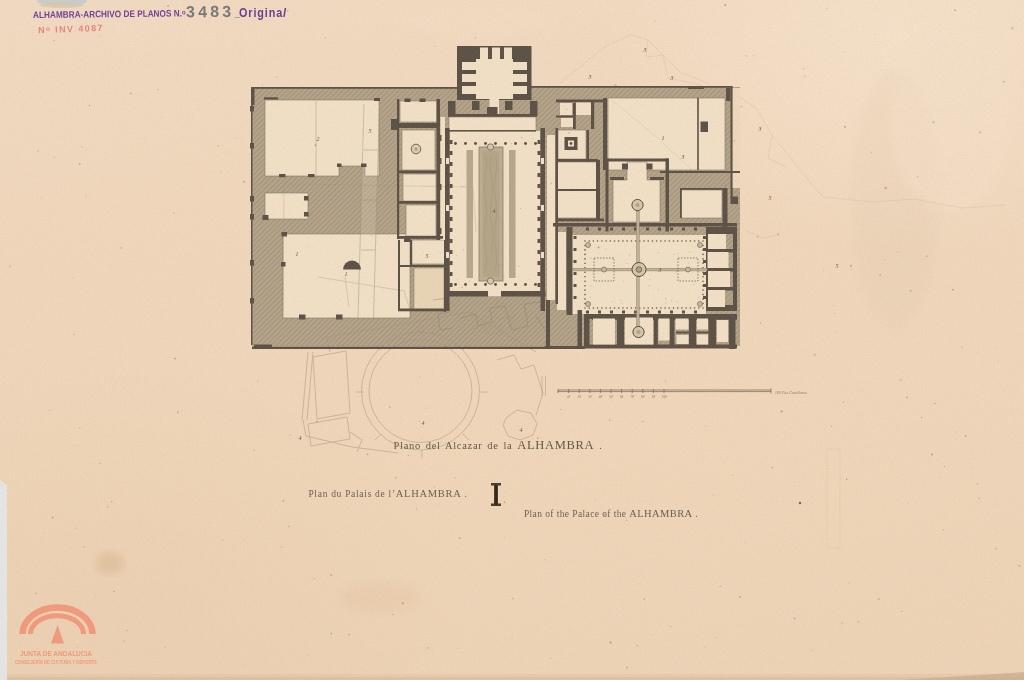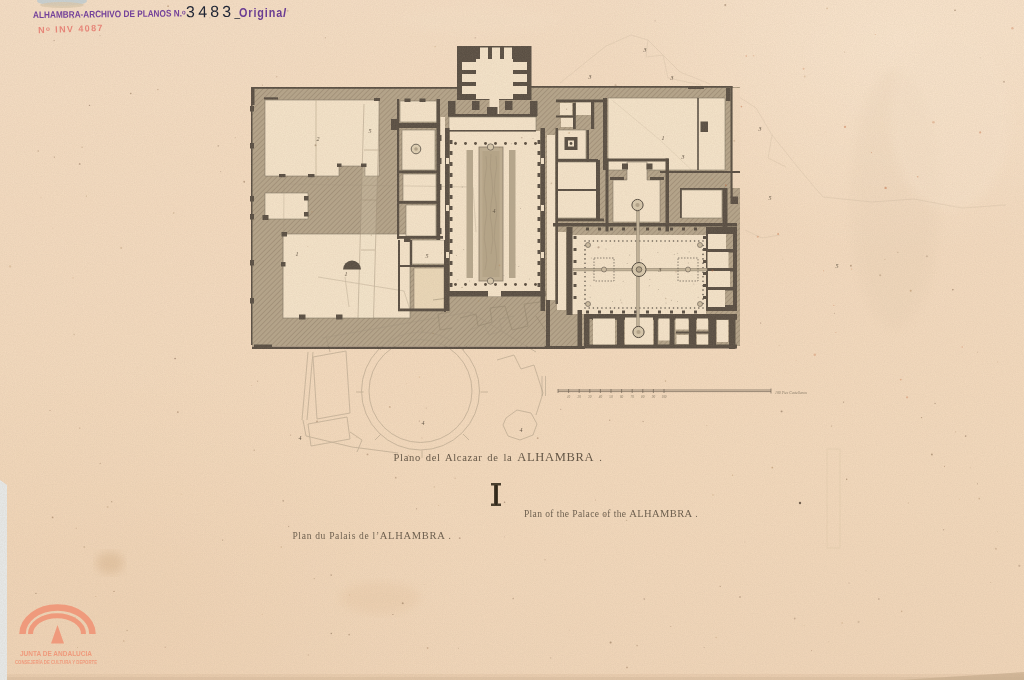--- a/index.html
+++ b/index.html
@@ -846,29 +846,29 @@
 <circle cx="637.1" cy="645.6" r="0.8" fill="#8a6a4e" opacity="0.38"></circle>
 <circle cx="997.3" cy="531.7" r="0.47" fill="#7c5f44" opacity="0.27"></circle>
 <circle cx="665.5" cy="381.1" r="0.81" fill="#a3815f" opacity="0.41"></circle>
 <circle cx="595.5" cy="500.0" r="0.5" fill="#8a6a4e" opacity="0.35"></circle>
 <circle cx="76.3" cy="528.3" r="0.73" fill="#a3815f" opacity="0.29"></circle>
 </g>
 </svg>
 
 <div style="position:absolute;left:33px;top:9px;color:#73419a;font-weight:bold;font-size:9.5px;letter-spacing:0px;transform:rotate(-0.6deg) scaleX(0.865);transform-origin:left top;white-space:nowrap;">ALHAMBRA-ARCHIVO DE PLANOS N.<span style="font-size:7px;vertical-align:2px;">o</span></div>
 
-<div style="position:absolute;left:186px;top:2.5px;color:#0f172a;font-weight:normal;font-size:16px;letter-spacing:3.2px;opacity:0.93;transform:rotate(-0.6deg);white-space:nowrap;">3483<span style="font-size:10px;letter-spacing:0;">_</span></div>
+<div style="position:absolute;left:186px;top:2.5px;color:#737373;font-weight:bold;font-size:16px;letter-spacing:3.2px;opacity:0.93;transform:rotate(-0.6deg);white-space:nowrap;">3483<span style="font-size:10px;letter-spacing:0;">_</span></div>
 
 <div style="position:absolute;left:239px;top:6px;color:#6a3d92;font-weight:bold;font-size:12px;letter-spacing:1px;transform:scaleX(0.9);transform-origin:left top;white-space:nowrap;">Origina<span style="font-style:italic;">l</span></div>
 
 <div style="position:absolute;left:38px;top:24px;color:#e4766b;font-weight:bold;font-size:9px;letter-spacing:1.4px;transform:rotate(-2.2deg);opacity:0.85;white-space:nowrap;">N<span style="font-size:6.5px;vertical-align:2px;">o</span> INV 4087</div>
 
-<div style="position:absolute;left:0;top:450px;width:996px;text-align:center;font-family:'Liberation Serif',serif;color:#5d5041;font-size:10.5px;letter-spacing:0.7px;word-spacing:1.5px;opacity:0.95;">Plano del Alcazar de la <span style="font-size:12.5px;">ALHAMBRA</span> .</div>
-
-<div style="position:absolute;left:272px;top:488px;width:200px;text-align:center;font-family:'Liberation Serif',serif;color:#665949;font-size:9.5px;letter-spacing:0.7px;opacity:0.95;margin-top:42px;">Plan du Palais de l’<span style="font-size:10.5px;">ALHAMBRA</span> .</div>
+<div style="position:absolute;left:0;top:438px;width:996px;text-align:center;font-family:'Liberation Serif',serif;color:#5d5041;font-size:10.5px;letter-spacing:0.7px;word-spacing:1.5px;opacity:0.95;">Plano del Alcazar de la <span style="font-size:12.5px;">ALHAMBRA</span> .</div>
+
+<div style="position:absolute;left:288px;top:488px;width:200px;text-align:center;font-family:'Liberation Serif',serif;color:#665949;font-size:9.5px;letter-spacing:0.7px;opacity:0.95;">Plan du Palais de l’<span style="font-size:10.5px;">ALHAMBRA</span> .</div>
 
 <svg width="14" height="24" viewBox="0 0 14 24" style="left:489px;top:483px;">
   <path d="M2 0 H12 V2.5 H9 V20.5 H12 V23 H2 V20.5 H5 V2.5 H2 Z" fill="#4a3f2e"></path>
   <rect x="6.3" y="2" width="1.6" height="20" fill="#2e2619"></rect>
 </svg>
 
 <div style="position:absolute;left:506px;top:508px;width:210px;text-align:center;font-family:'Liberation Serif',serif;color:#665949;font-size:9.5px;letter-spacing:0.4px;opacity:0.95;">Plan of the Palace of the <span style="font-size:10.5px;">ALHAMBRA</span> .</div>
 
 <svg width="110" height="90" viewBox="0 0 110 90" style="left:2px;top:596px;">
   <g fill="none" stroke="#ef9a7c">

